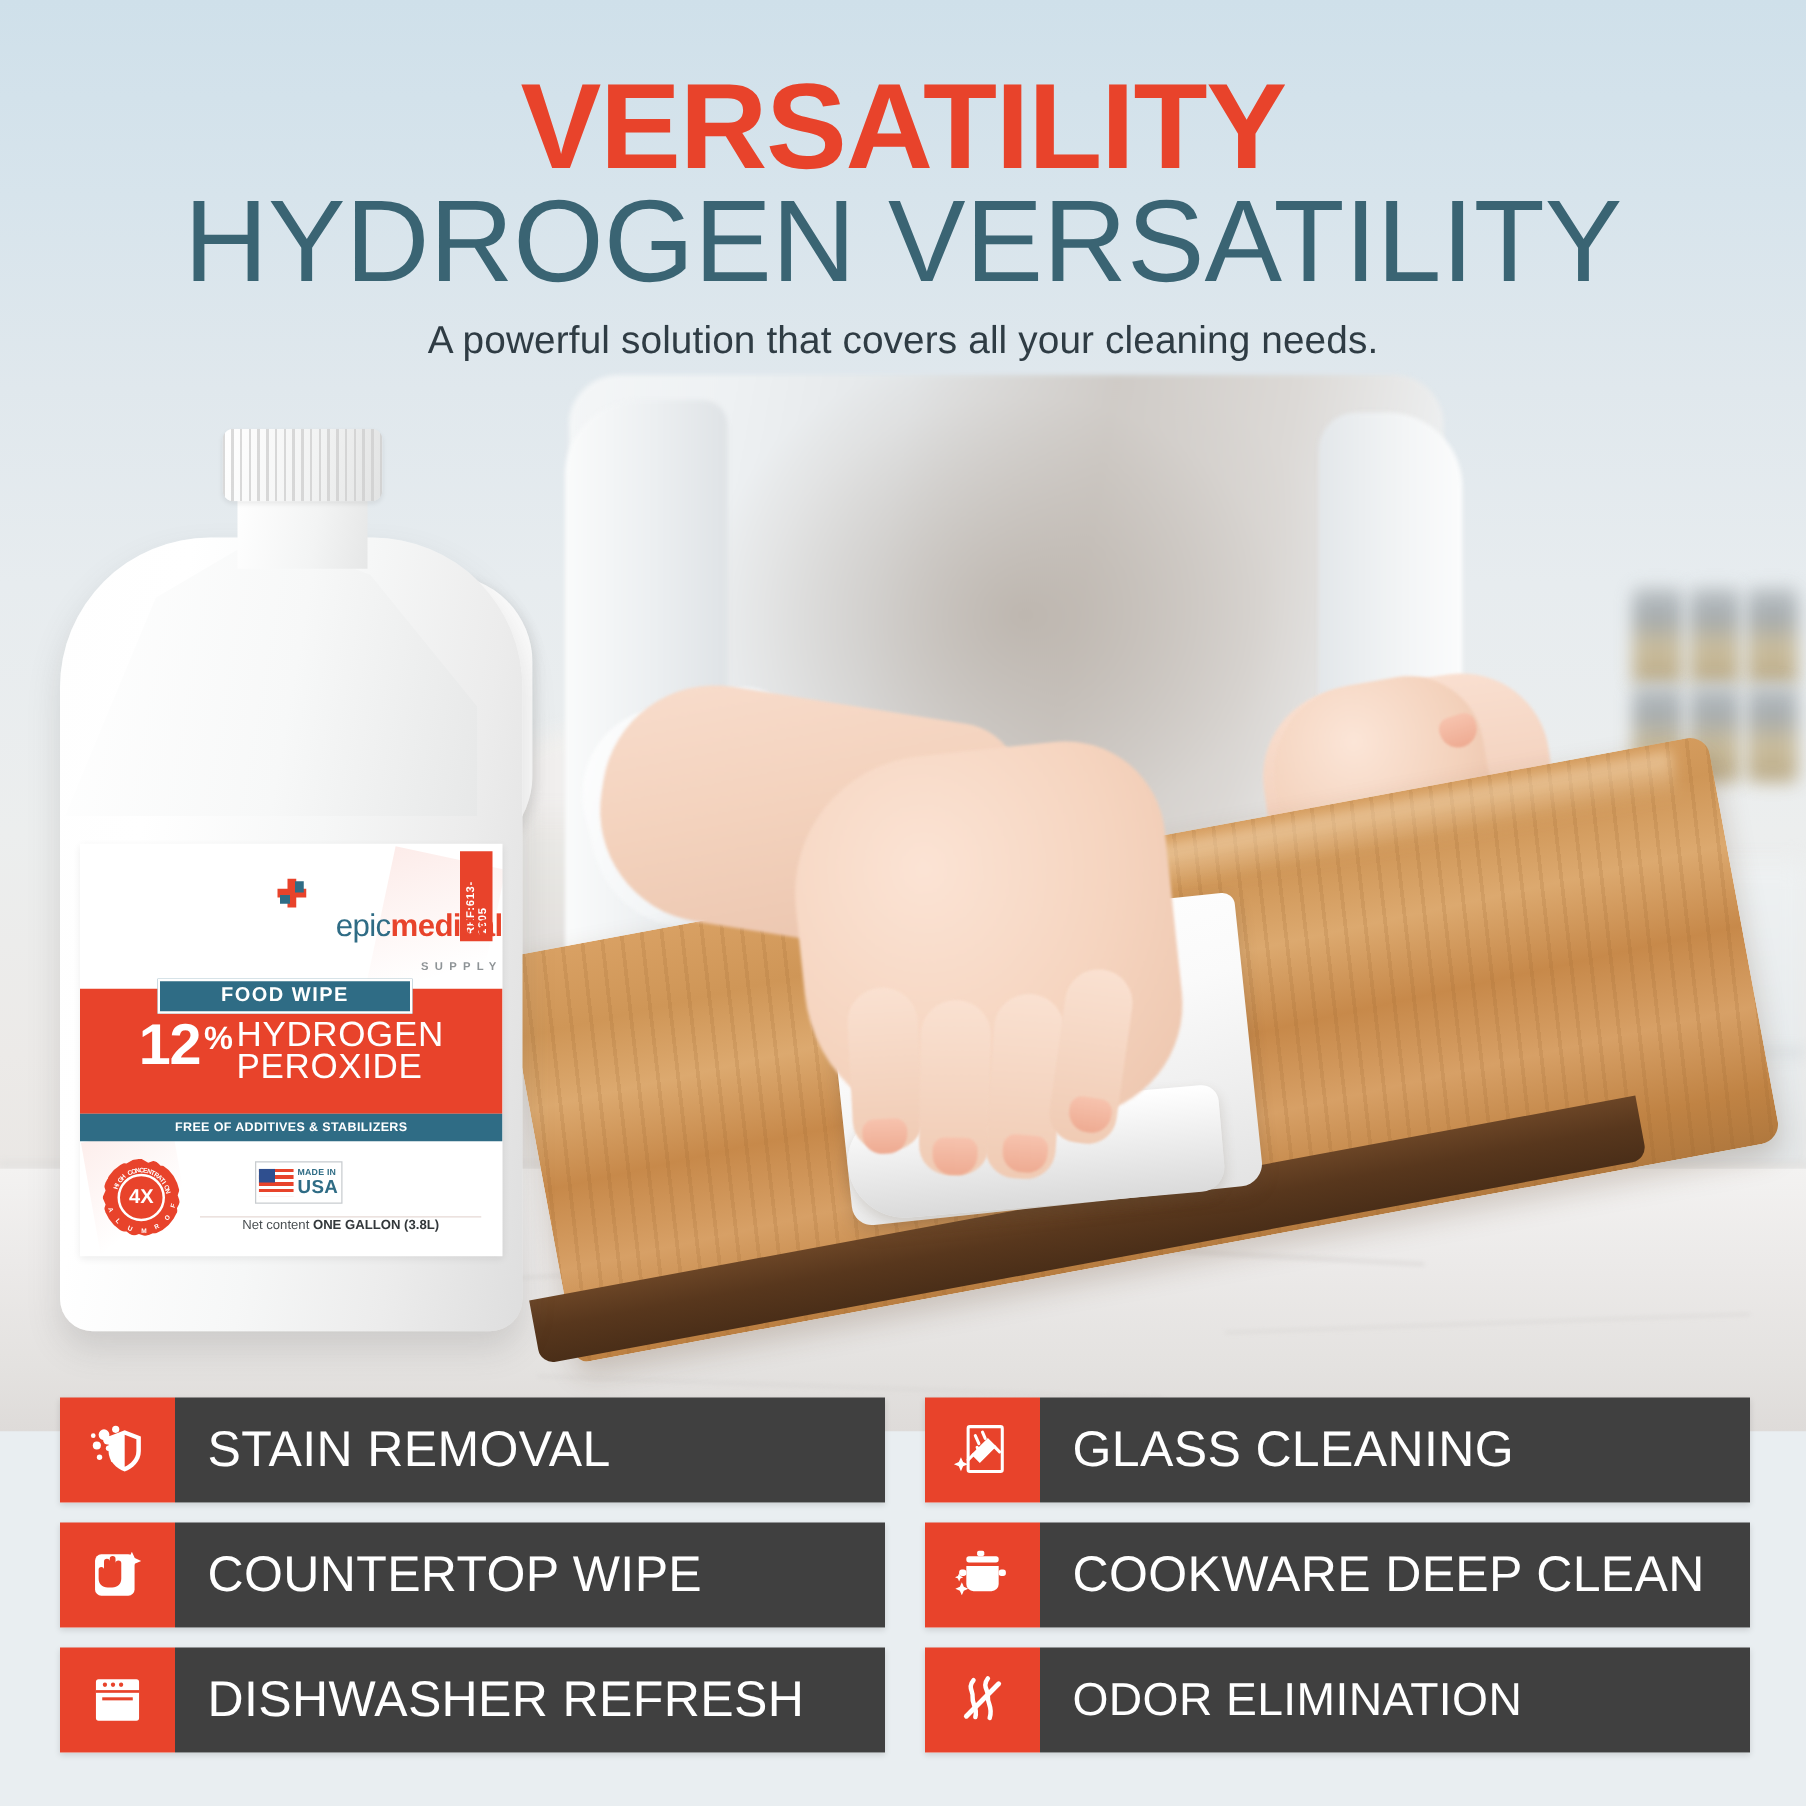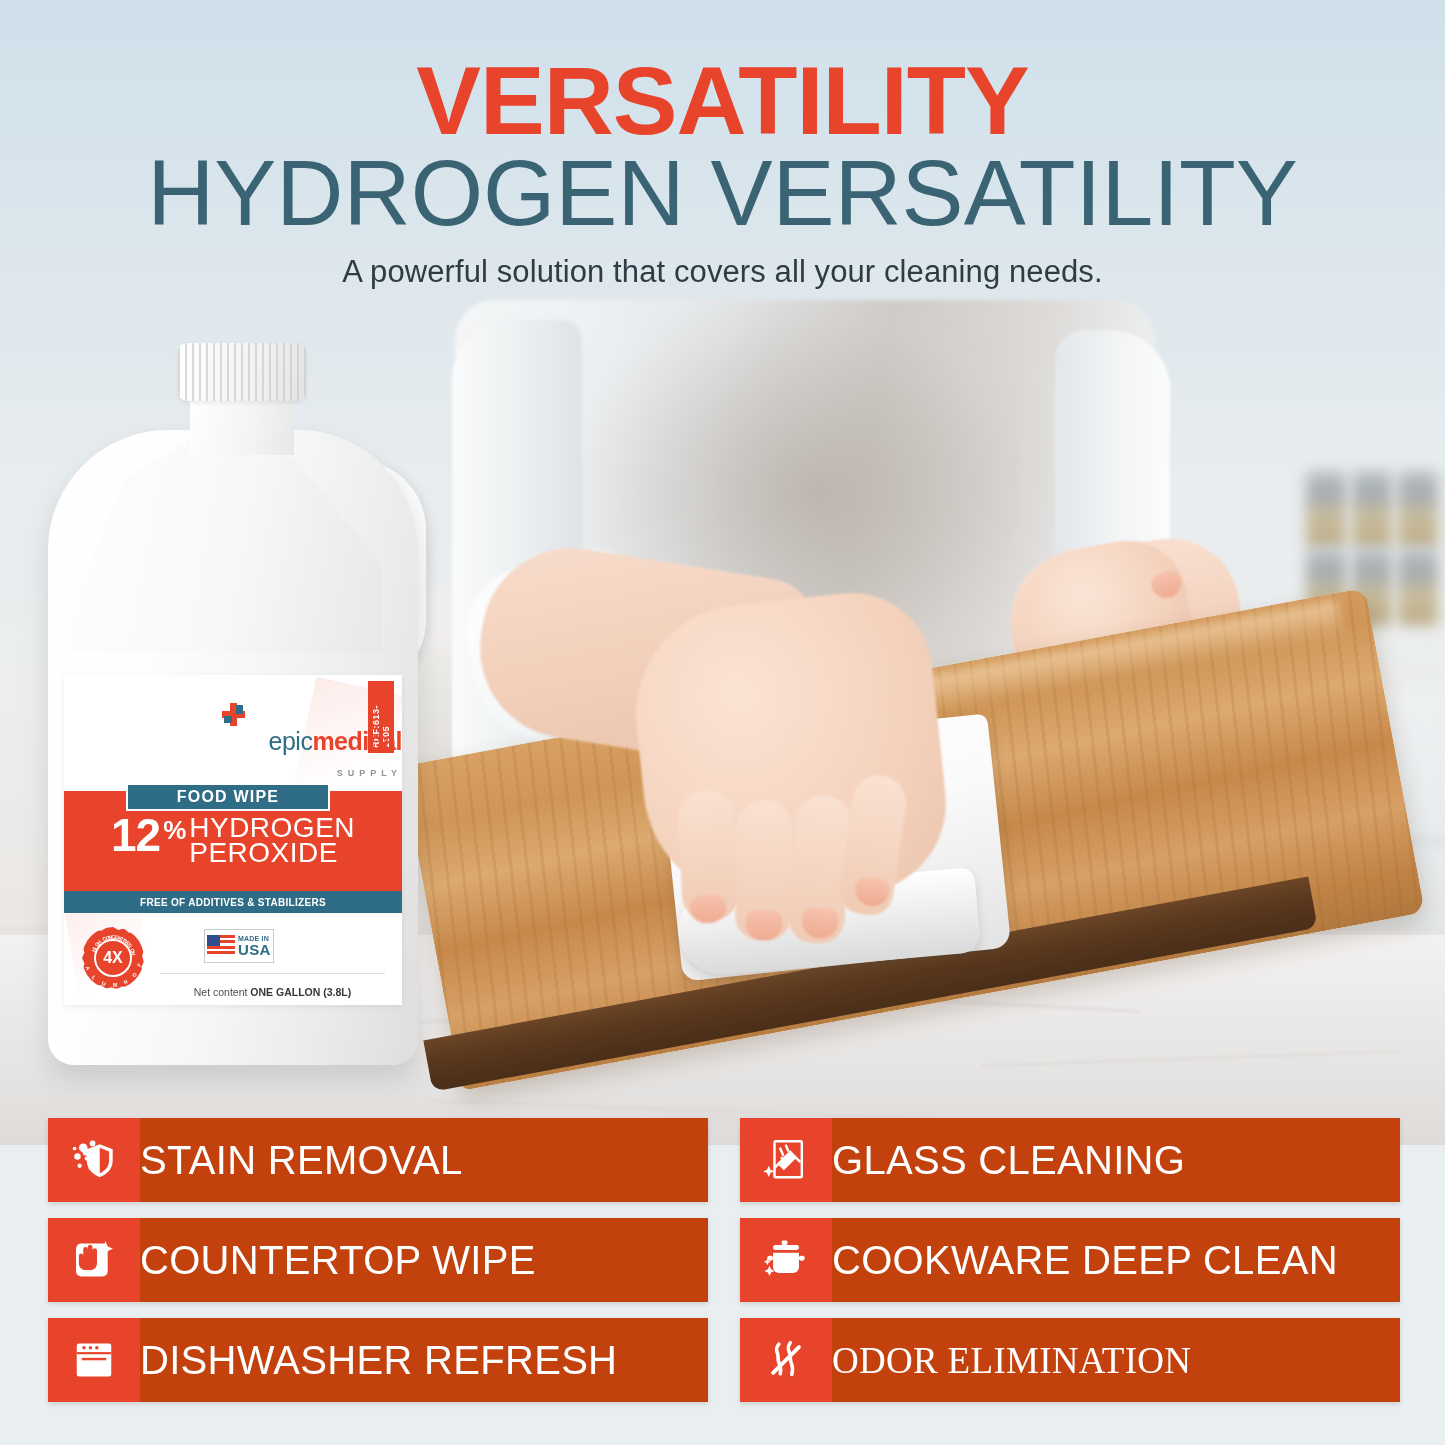--- a/index.html
+++ b/index.html
@@ -355,21 +355,21 @@
   .flag-canton {
     position: absolute; left: 0; top: 0; width: 13px; height: 11px;
     background: #2f4f8f;
   }
   .usa-text { margin-left: 3px; line-height: 1; }
   .usa-made { font-size: 7px; font-weight: 700; color: #2f6c85; letter-spacing: .2px; }
   .usa-usa { font-size: 15px; font-weight: 700; color: #2f6c85; line-height: 1; letter-spacing: .3px; }
   .net-content {
     position: absolute; left: 96px; top: 298px; width: 225px;
     border-top: 1px solid #e6d9d5;
-    padding-top: 12px;
+    padding-top: 0;
     font-size: 10.5px; color: #4a4f52; text-align: center;
   }
   .net-content b { color: #33383b; }
 
   
   .headline-zone {
     position: absolute; left: 0; top: 0; width: 1445px; height: 330px;
     text-align: center;
   }
   .h-main {
@@ -405,29 +405,30 @@
     box-shadow: 0 2px 5px rgba(0,0,0,.13);
   }
   .fbar-icon {
     width: 92px; flex: none;
     background: #e8432b;
     display: flex; align-items: center; justify-content: center;
   }
   .fbar-icon svg { width: 46px; height: 46px; display: block; }
   .fbar-label {
     flex: 1;
-    background: #c2410c;
+    background: #404040;
     color: #ffffff;
     display: flex; align-items: center;
+    padding-left: 26px;
     font-size: 40px;
     font-weight: 400;
     letter-spacing: .3px;
     white-space: nowrap;
   }
-  .fbar-label.sm { font-size: 37px; font-family: Liberation Serif, serif; }
+  .fbar-label.sm { font-size: 37px; }
 </style>
 </head>
 <body>
 
 <div id="stage">
 
   <div class="photo">
     <div class="bg-wall"></div>
 
     <div class="bg-cabinet"></div>

